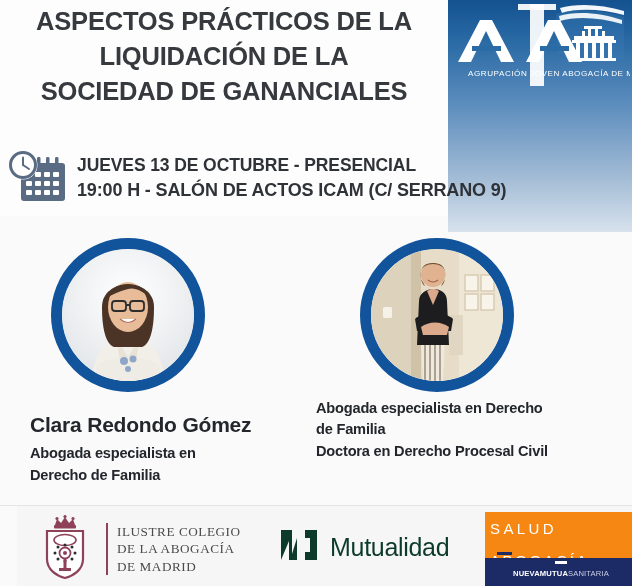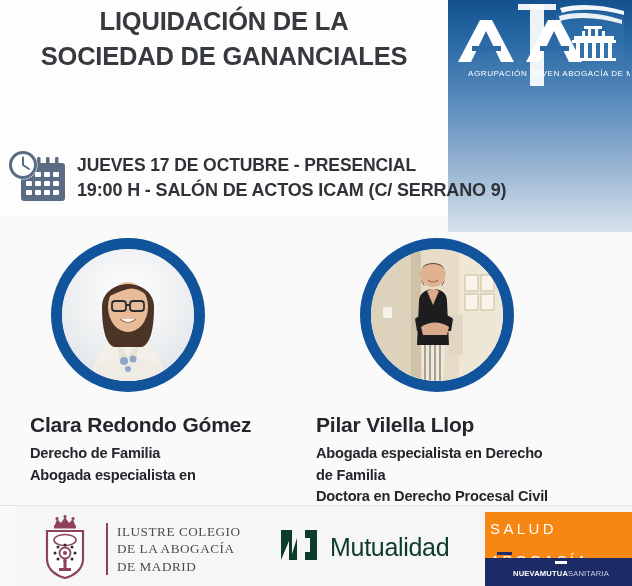--- a/index.html
+++ b/index.html
@@ -305,20 +305,21 @@
       <rect x="20" y="44" width="29" height="5" fill="#2a6aa5"></rect>
 
       <path d="M96 18 L108 18 L130 60 L117 60 L102 29 L87 60 L74 60 Z" fill="#ffffff"></path>
       <rect x="88" y="44" width="29" height="5" fill="#2a6aa5"></rect>
 
       <text x="16" y="74" fill="#ffffff" font-family="Liberation Sans, sans-serif" font-size="8.1" letter-spacing="0.55">AGRUPACIÓN  JOVEN ABOGACÍA DE MADRID</text>
     </svg>
   </div>
 
   <div class="title">
+    <span class="tline">ASPECTOS PRÁCTICOS DE LA</span>
     <span class="tline">LIQUIDACIÓN DE LA</span>
     <span class="tline">SOCIEDAD DE GANANCIALES</span>
   </div>
 
   <div class="datewrap">
     <span class="cal-icon">
       <svg viewBox="0 0 62 56" width="62" height="56" aria-hidden="true">
 
         <g fill="#5a6b84">
           <rect x="22" y="7" width="3.5" height="9" rx="1.4"></rect>
@@ -345,21 +346,21 @@
 
         <circle cx="17" cy="15" r="14.5" fill="#ffffff"></circle>
         <circle cx="17" cy="15" r="12.5" fill="none" stroke="#5a6b84" stroke-width="3"></circle>
         <g stroke="#5a6b84" stroke-width="2" stroke-linecap="round">
           <line x1="17" y1="15" x2="17" y2="7.5"></line>
           <line x1="17" y1="15" x2="23" y2="19"></line>
         </g>
       </svg>
     </span>
     <span class="datetext">
-      <span class="date-line1">JUEVES 17 DE OCTUBRE - PRESENCIAL</span>
+      <span class="date-line1">JUEVES 13 DE OCTUBRE - PRESENCIAL</span>
       <span class="date-line2">19:00 H - SALÓN DE ACTOS ICAM (C/ SERRANO 9)</span>
     </span>
   </div>
 
   <div class="speakers">
 
     <div class="speaker s1">
       <div class="avatar-ring">
         <div class="avatar-inner">
           <svg viewBox="0 0 132 132" width="132" height="132" aria-hidden="true">
@@ -395,22 +396,22 @@
             <g fill="#7f9bc4" opacity="0.85">
               <circle cx="62" cy="112" r="4"></circle>
                 <circle cx="71" cy="110" r="3.5"></circle>
               <circle cx="66" cy="120" r="3"></circle>
             </g>
           </svg>
         </div>
       </div>
       <div class="sp-name">Clara Redondo Gómez</div>
       <div class="sp-role">
+        <span>Abogada especialista en</span>
         <span>Derecho de Familia</span>
-        <span>Abogada especialista en</span>
       </div>
     </div>
 
     <div class="speaker s2">
       <div class="avatar-ring">
         <div class="avatar-inner">
           <svg viewBox="0 0 132 132" width="132" height="132" aria-hidden="true">
             <rect width="132" height="132" fill="#e6dcc8"></rect>
 
             <rect x="0" y="0" width="40" height="132" fill="#ddd2bb"></rect>
@@ -444,21 +445,20 @@
             <path d="M50 78 C58 72 70 72 78 78 L76 86 L52 86 Z" fill="#dba98b"></path>
 
             <circle cx="62" cy="26" r="12" fill="#e0b28f"></circle>
             <path d="M50 24 C50 12 74 12 74 24 C74 18 70 14 62 14 C54 14 50 18 50 24 Z" fill="#6b4a2c"></path>
             <path d="M50 22 C49 32 52 36 54 37 L50 30 Z" fill="#6b4a2c"></path>
             <path d="M74 22 C75 32 72 36 70 37 L74 30 Z" fill="#6b4a2c"></path>
             <path d="M57 31 Q62 35 67 31" stroke="#9c6348" stroke-width="1.1" fill="none"></path>
           </svg>
         </div>
       </div>
-      <div class="sp-name">Pilar Vilella Llop</div>
       <div class="sp-role">
         <span>Abogada especialista en Derecho</span>
         <span>de Familia</span>
         <span>Doctora en Derecho Procesal Civil</span>
       </div>
     </div>
   </div>
 
   <div class="footer-sep"></div>
   <div class="footer">

